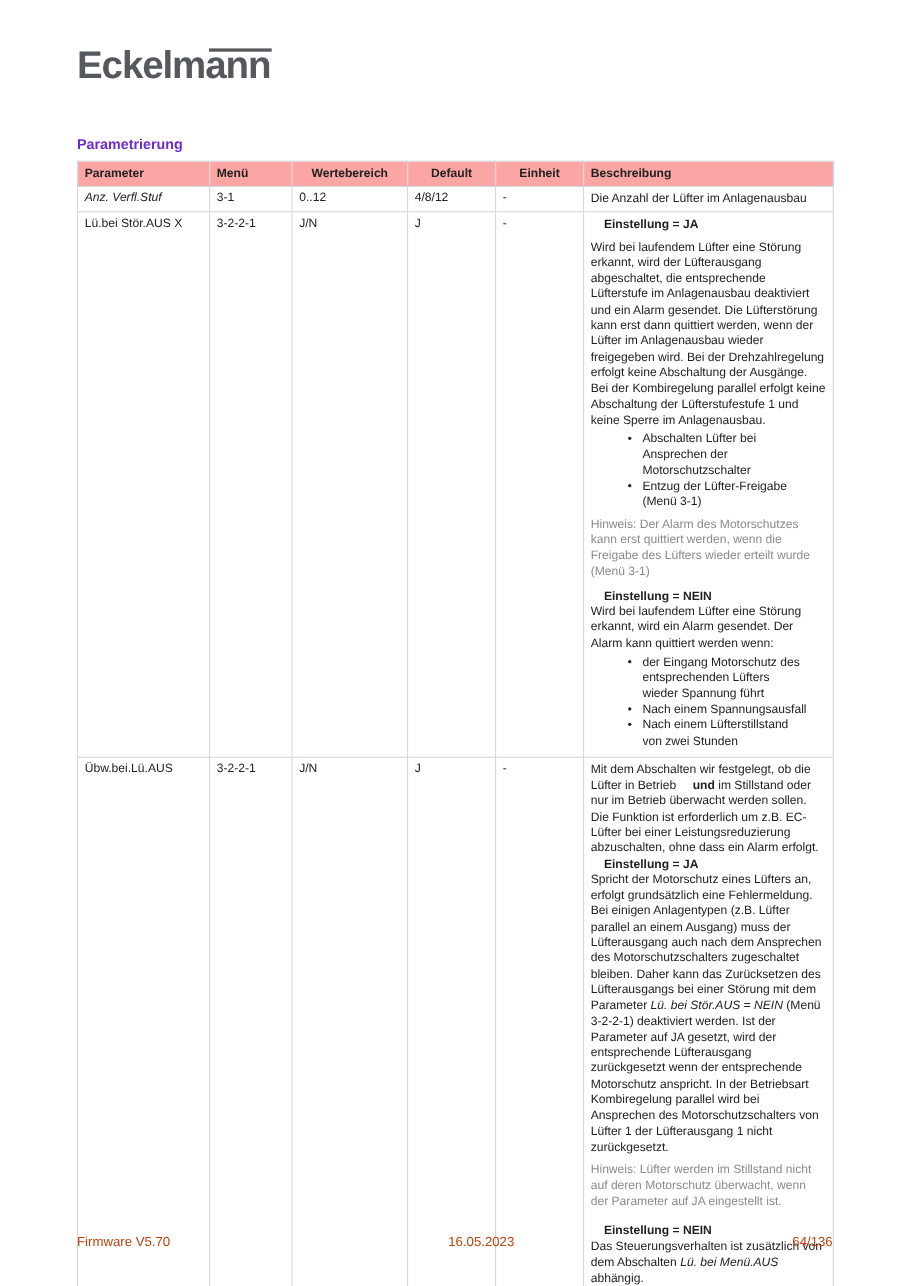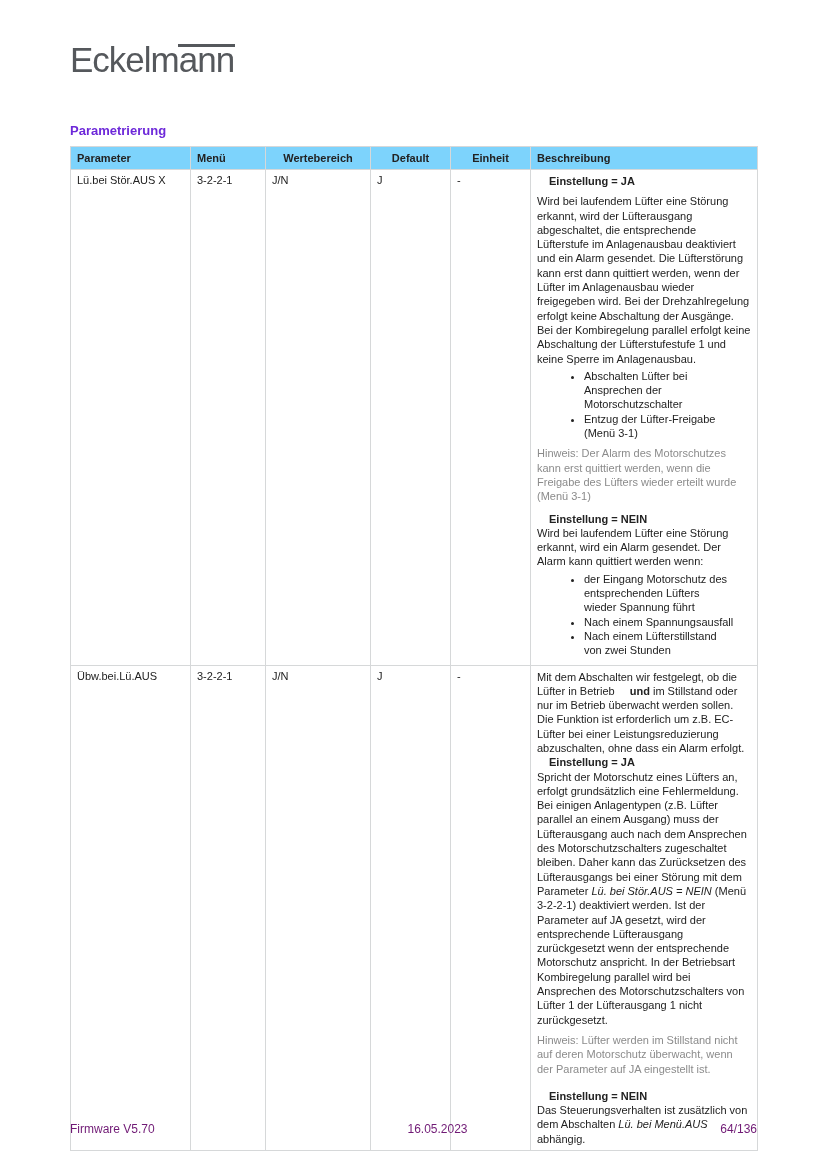--- a/index.html
+++ b/index.html
@@ -1,45 +1,45 @@
 <!DOCTYPE html>
 <html><head>
 <meta charset="utf-8">
 <style>
   * { box-sizing: border-box; }
   body { margin: 0; background: #ffffff; font-family: "Liberation Sans", sans-serif; }
   .page { position: relative; width: 827px; height: 1169px; background: #fff; overflow: hidden; }
   .content { padding: 0 70px; }
 
   .logo { margin-top: 42px; position: relative; display: inline-block;
-          font-size: 35px; font-weight: 400; color: #55585c; letter-spacing: -1px; line-height: 1; }
+          font-size: 35px; font-weight: 700; color: #55585c; letter-spacing: -1px; line-height: 1; }
   .logo::after { content: ""; position: absolute; top: 2px; right: -1px; width: 57px; height: 3px; background: #55585c; }
 
   .section-title { font-size: 13px; font-weight: 700; color: #6d28d9; margin: 46px 0 8px; }
 
   table.param-table { border-collapse: collapse; width: 687px; table-layout: fixed; font-size: 11px; color: #222; }
   .param-table th, .param-table td { border: 1px solid #d6d8d9; padding: 4px 6px; vertical-align: top; text-align: left; }
-  .param-table thead th { background: #7dd3fc; font-weight: 700; color: #222; padding: 5px 6px; }
+  .param-table thead th { background: #fca5a5; font-weight: 700; color: #222; padding: 5px 6px; }
   .param-table th.center { text-align: center; }
   td.italic, .italic { font-style: italic; }
   .bold { font-weight: 700; margin-left: 12px; }
 
   .desc { line-height: 1.3; }
   .desc > :first-child { margin-top: 0 !important; }
   .b-h  { font-weight: 700; margin: 8px 0 0; }
   .b-h0 { font-weight: 700; margin: 0; }
   .b-p  { margin: 6px 0 0; }
   .b-p0 { margin: 0; }
   .b-note { color: #8b8b8b; margin: 6px 0 0; }
   ul.b-bullets { margin: 3px 17px 3px; padding-left: 30px; }
   ul.b-bullets li { margin: 0; }
   .b-spacer { height: 13px; }
 
   .footer { position: absolute; left: 70px; right: 70px; top: 1122px;
-            display: flex; justify-content: space-between; font-size: 12px; color: #701a75; }
+            display: flex; justify-content: space-between; font-size: 12px; color: #c2410c; }
 </style>
 </head>
 <body>
 
 <div class="page">
   <div class="content">
     <div class="logo">
       <span>Eckelmann</span>
     </div>
 
@@ -58,20 +58,32 @@
         <tr>
           <th>Parameter</th>
           <th>Menü</th>
           <th class="center">Wertebereich</th>
           <th class="center">Default</th>
           <th class="center">Einheit</th>
           <th>Beschreibung</th>
         </tr>
       </thead>
       <tbody>
+          <tr>
+            <td class="italic">Anz. Verfl.Stuf</td>
+            <td>3-1</td>
+            <td>0..12</td>
+            <td>4/8/12</td>
+            <td>-</td>
+            <td>
+              <div class="desc">
+                <div class="b-p0"><span>Die Anzahl der Lüfter im Anlagenausbau</span></div>
+              </div>
+            </td>
+          </tr>
           <tr>
             <td>Lü.bei Stör.AUS X</td>
             <td>3-2-2-1</td>
             <td>J/N</td>
             <td>J</td>
             <td>-</td>
             <td>
               <div class="desc">
                 <div class="b-h0"><span class="bold">Einstellung = JA</span></div>
                 <div class="b-p"><span>Wird bei laufendem Lüfter eine Störung erkannt, wird der Lüfterausgang abgeschaltet, die entsprechende Lüfterstufe im Anlagenausbau deaktiviert und ein Alarm gesendet. Die Lüfterstörung kann erst dann quittiert werden, wenn der Lüfter im Anlagenausbau wieder freigegeben wird. Bei der Drehzahlregelung erfolgt keine Abschaltung der Ausgänge. Bei der Kombiregelung parallel erfolgt keine Abschaltung der Lüfterstufestufe 1 und keine Sperre im Anlagenausbau.</span></div>

